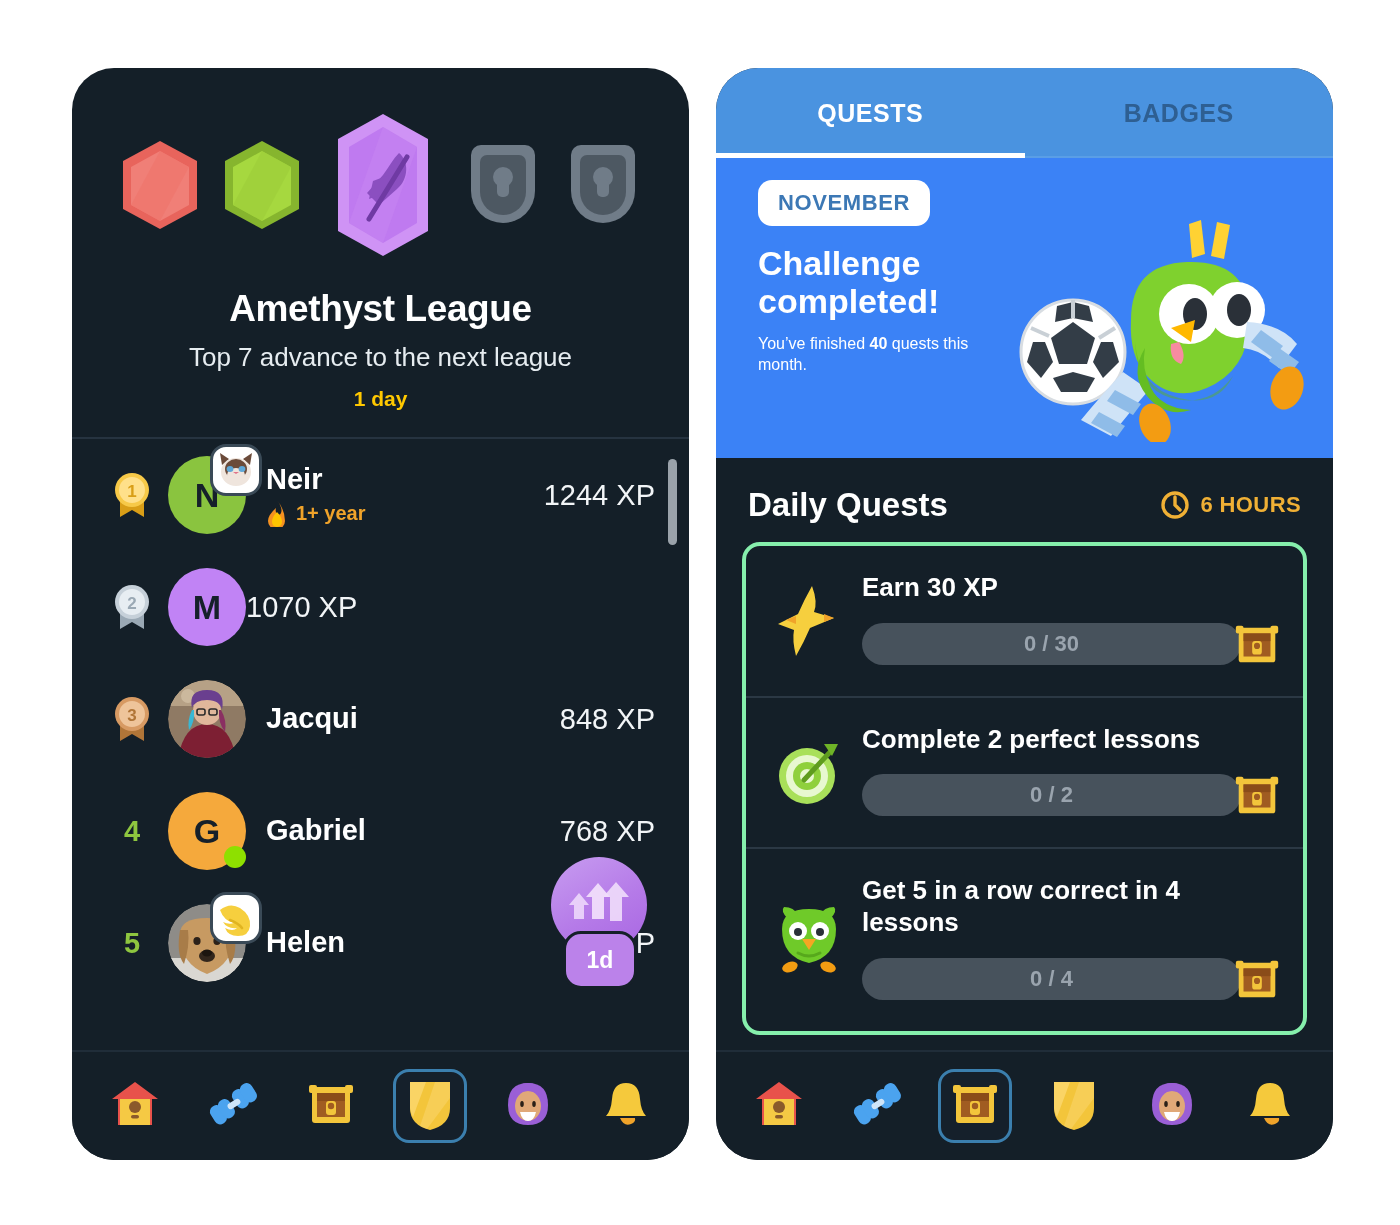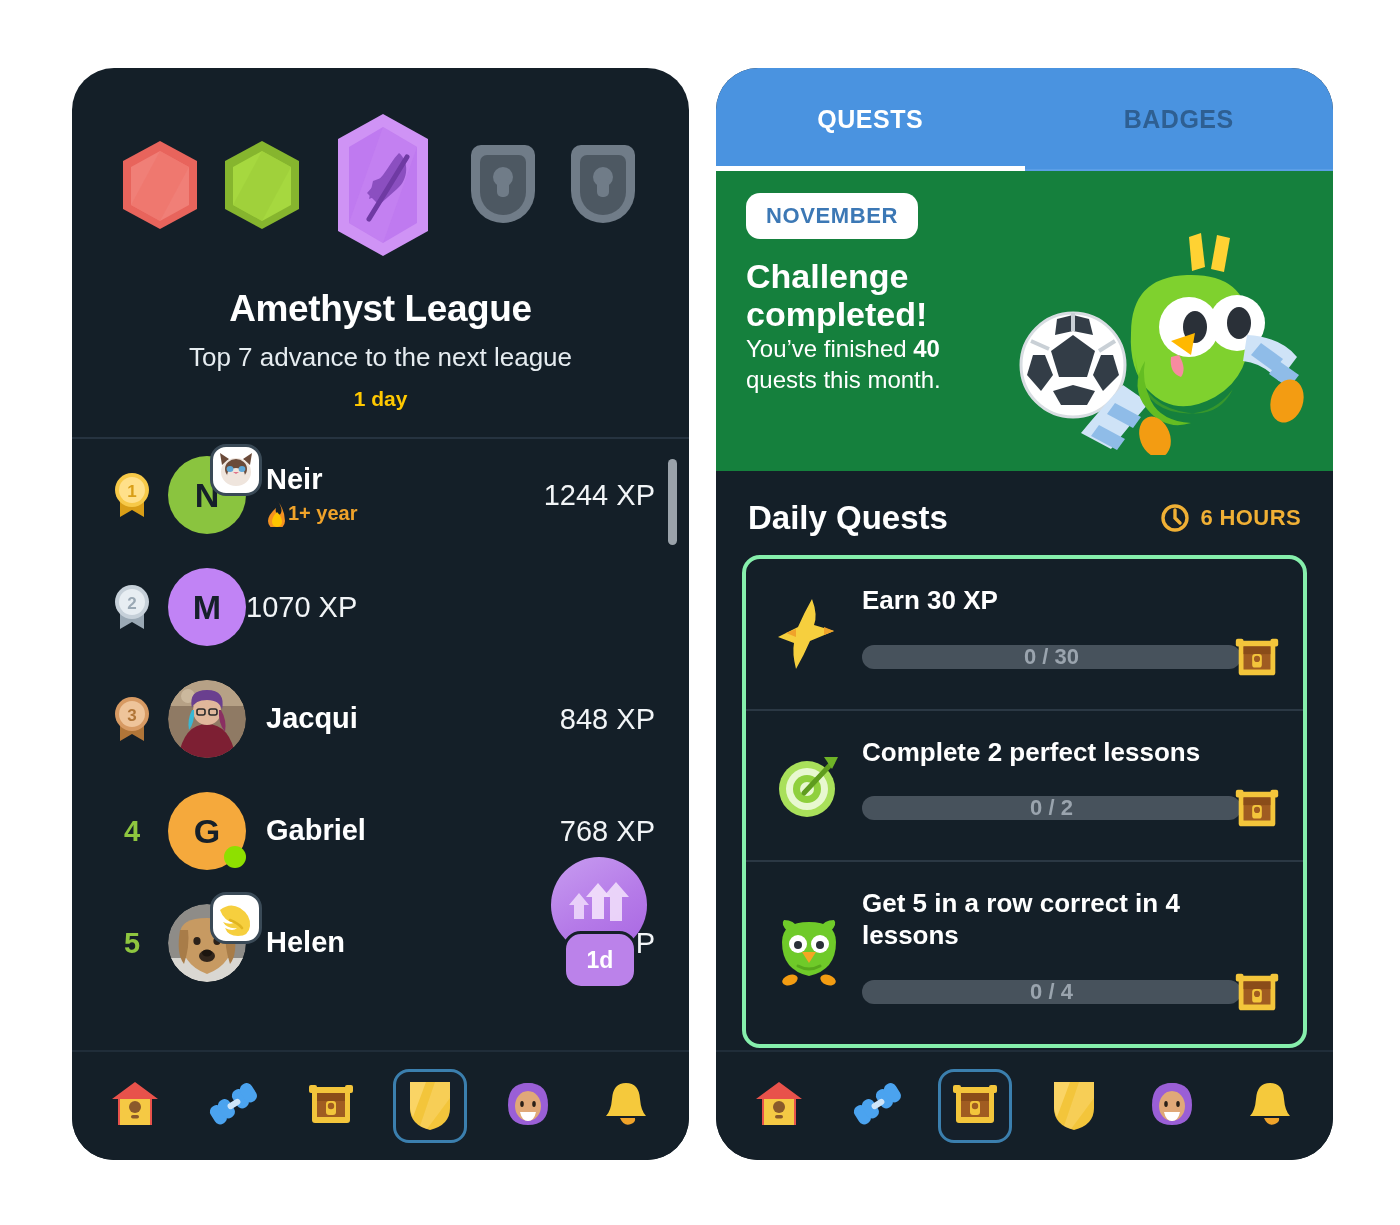--- a/index.html
+++ b/index.html
@@ -77,21 +77,21 @@
     overflow:hidden;
   }
   .online-dot {
     position:absolute; right: 0px; bottom: 2px;
     width: 22px; height: 22px; border-radius:50%;
     background:#8ee000;
   }
 
   .lb-name-col { margin-left: 20px; flex: 1 1 auto; min-width:0; }
   .lb-name { font-size: 29px; font-weight: 700; color:#ffffff; line-height: 1.15; }
-  .lb-streak { display:flex; align-items:center; margin-top: 4px; }
+  .lb-streak { display:flex; align-items:center; gap: 8px; margin-top: 4px; }
   .lb-streak-txt { font-size: 20px; font-weight: 800; color:#f0a32a; }
   .lb-xp { font-size: 29px; font-weight: 400; color:#f2f5f7; white-space:nowrap; }
 
   .scrollbar-track { position:absolute; right: 6px; top: 8px; width: 9px; height: 548px; }
   .scrollbar-thumb {
     position:absolute; right: 6px; top: 12px;
     width: 9px; height: 86px; border-radius: 5px; background:#9aa2aa;
   }
 
   
@@ -121,50 +121,50 @@
     padding: 0 14px;
   }
   .nav-item {
     width: 74px; height: 74px; border-radius: 16px;
     display:flex; align-items:center; justify-content:center;
   }
   .nav-item.active { border: 3px solid #3b7fae; background:#15202b; }
 
   
   .tabs {
-    background:#4a93e0; display:flex; height: 103px;
+    background:#4a93e0; display:flex; height: 90px;
     position:relative;
   }
   .tab {
     flex:1; display:flex; align-items:center; justify-content:center;
     font-size: 25px; font-weight: 800; letter-spacing: 0.5px;
   }
   .tab.active { color:#ffffff; }
   .tab.inactive { color:#2e5f92; }
   .tab-underline {
     position:absolute; left:0; bottom:0; width: 50%; height: 5px; background:#ffffff;
   }
   .tab-base { position:absolute; left:0; bottom:0; width:100%; height:2px; background:#5a9ee6; }
 
   
   .challenge {
-    background:#15803d; padding: 22px 30px 26px;
+    background:#3b82f6; padding: 22px 42px 26px;
     position:relative; height: 300px; overflow:hidden;
   }
   .month-pill {
     display:inline-block; background:#ffffff; color:#3c78b5;
     font-size: 22px; font-weight: 800; letter-spacing: .6px;
     padding: 10px 20px; border-radius: 14px;
   }
   .challenge-title {
     font-size: 34px; font-weight: 800; color:#ffffff;
     line-height: 1.12; margin-top: 18px; max-width: 270px;
   }
   .challenge-sub {
-    font-size: 24px; color:#ffffff; 
+    font-size: 16px; color:#ffffff; margin-top: 14px;
     line-height: 1.3; max-width: 260px;
   }
   .challenge-sub b { font-weight: 800; }
   .duo-soccer { position:absolute; right: 10px; top: 44px; width: 320px; height: 240px; }
 
   
   .dq-head {
     display:flex; align-items:center; justify-content:space-between;
     padding: 28px 32px 18px;
   }
@@ -181,21 +181,21 @@
     border-bottom: 2px solid #2b3844; min-height: 148px;
   }
   .quest-row:last-child { border-bottom: none; }
   .quest-icon { width: 86px; flex:0 0 86px; display:flex; align-items:center; justify-content:center; }
   .quest-body { flex:1 1 auto; margin-left: 10px; min-width:0; }
   .quest-name {
     font-size: 26px; font-weight: 800; color:#ffffff; line-height: 1.22;
   }
   .quest-progress-row { display:flex; align-items:center; margin-top: 14px; }
   .progress-bar {
-    flex:1 1 auto; height: 24px; border-radius: 21px; background:#47525c;
+    flex:1 1 auto; height: 42px; border-radius: 21px; background:#47525c;
     display:flex; align-items:center; justify-content:center;
     position:relative;
   }
   .progress-txt { font-size: 22px; font-weight: 800; color:#9aa4ae; }
   .chest { width: 52px; height: 52px; margin-left: -10px; z-index:3; }
 </style>
 </head>
 <body>
 
 <div class="stage">

